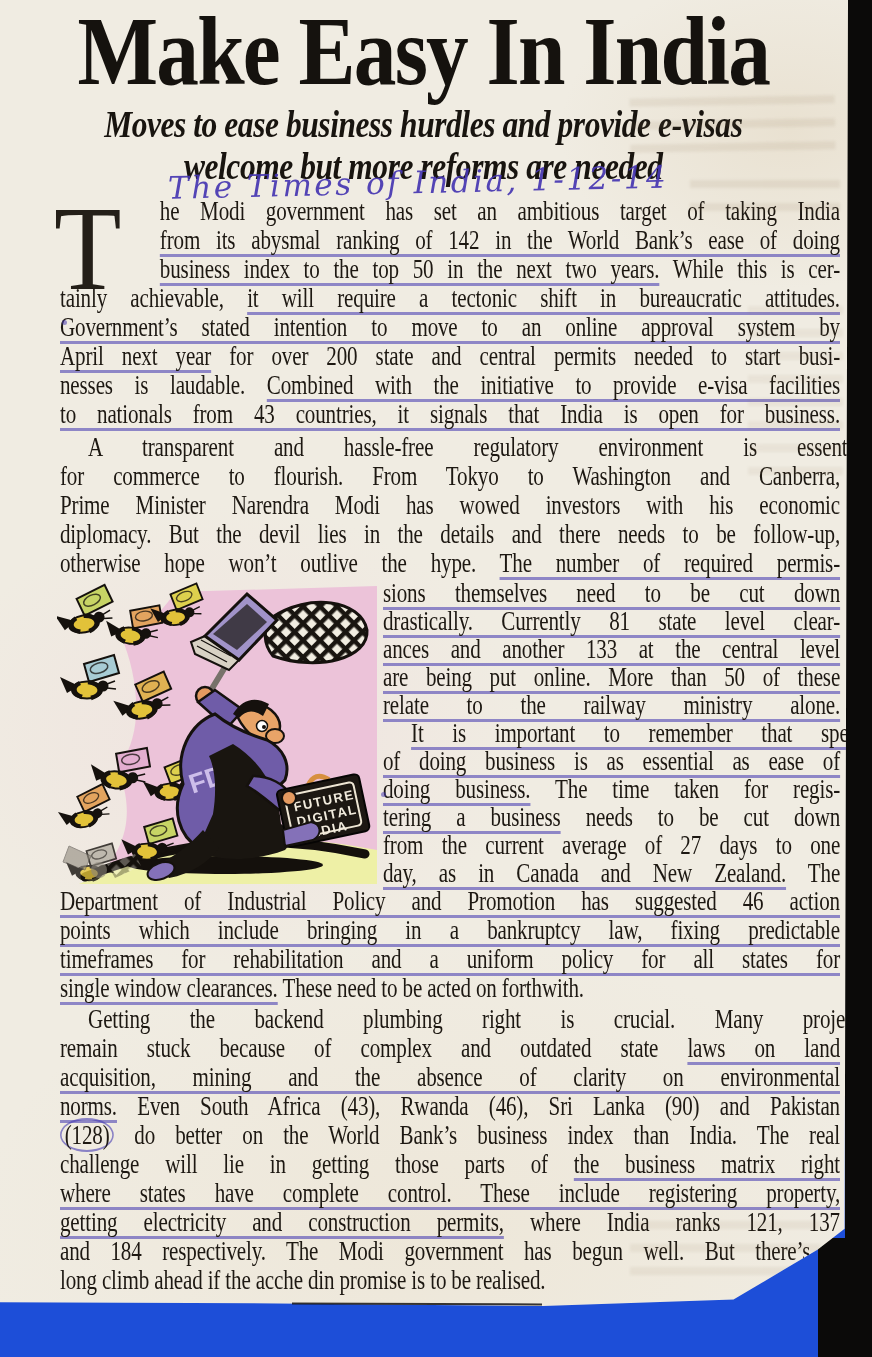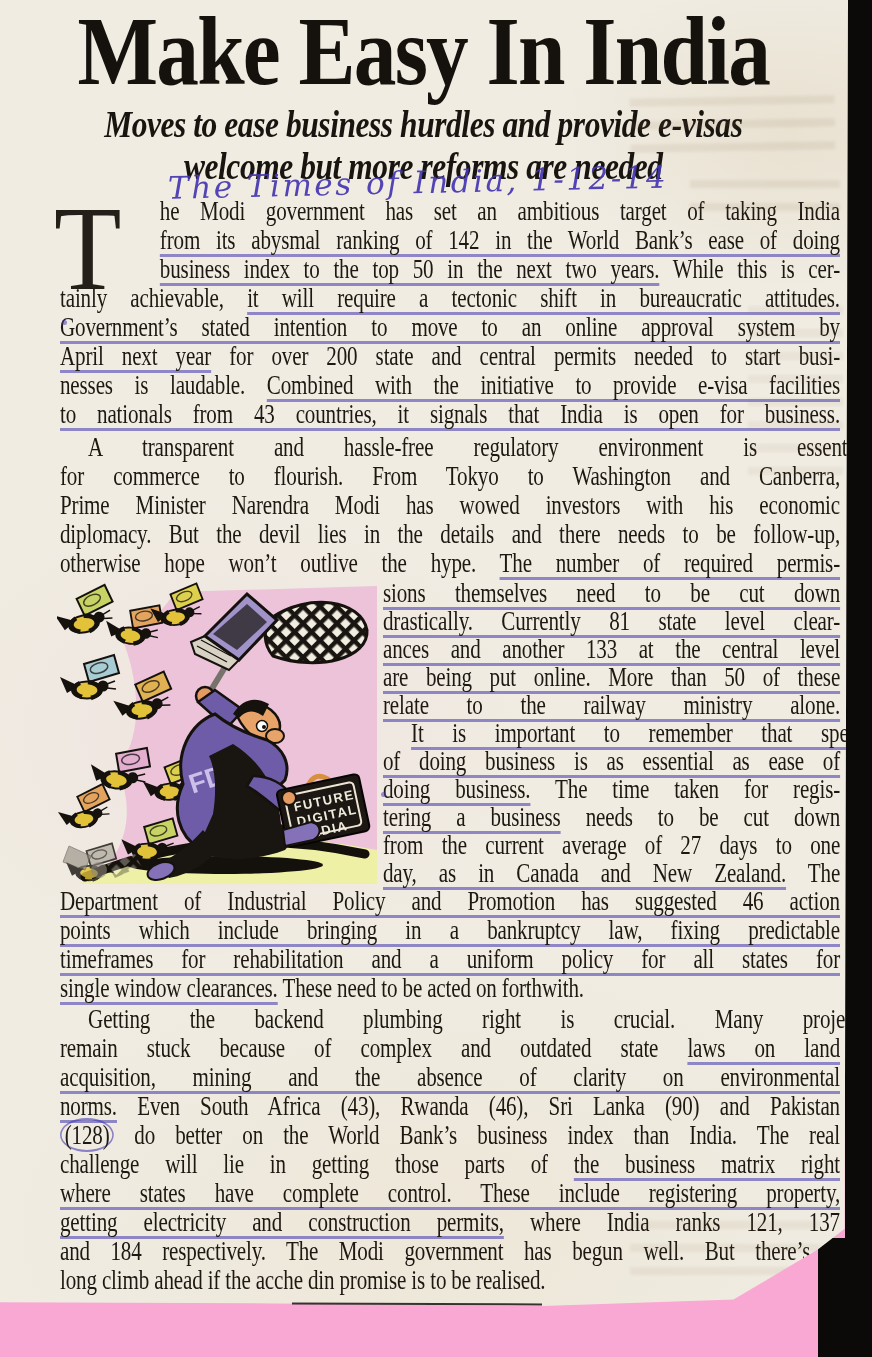--- a/index.html
+++ b/index.html
@@ -1,16 +1,16 @@
 <!DOCTYPE html>
 <html><head>
 <meta charset="utf-8">
 <style>
   html,body{margin:0;padding:0;background:#ffffff;}
-  .page{position:relative;width:872px;height:1357px;overflow:hidden;background:#f9a8d4;
+  .page{position:relative;width:872px;height:1357px;overflow:hidden;background:#1d4ed8;
         font-family:"Liberation Serif","DejaVu Serif",serif;}
   
   .black-edge{position:absolute;left:845px;top:0;width:27px;height:1357px;background:#0b0a09;}
   .black-corner{position:absolute;left:818px;top:1238px;width:54px;height:119px;background:#0b0a09;}
   
   .paper{position:absolute;left:0;top:0;width:848px;height:1310px;
     background:
       radial-gradient(420px 330px at 230px 735px, rgba(238,196,216,.22), transparent 70%),
       radial-gradient(320px 220px at 790px 130px, rgba(208,186,148,.22), transparent 72%),
       radial-gradient(650px 420px at 430px 1230px, rgba(224,204,168,.16), transparent 70%),

